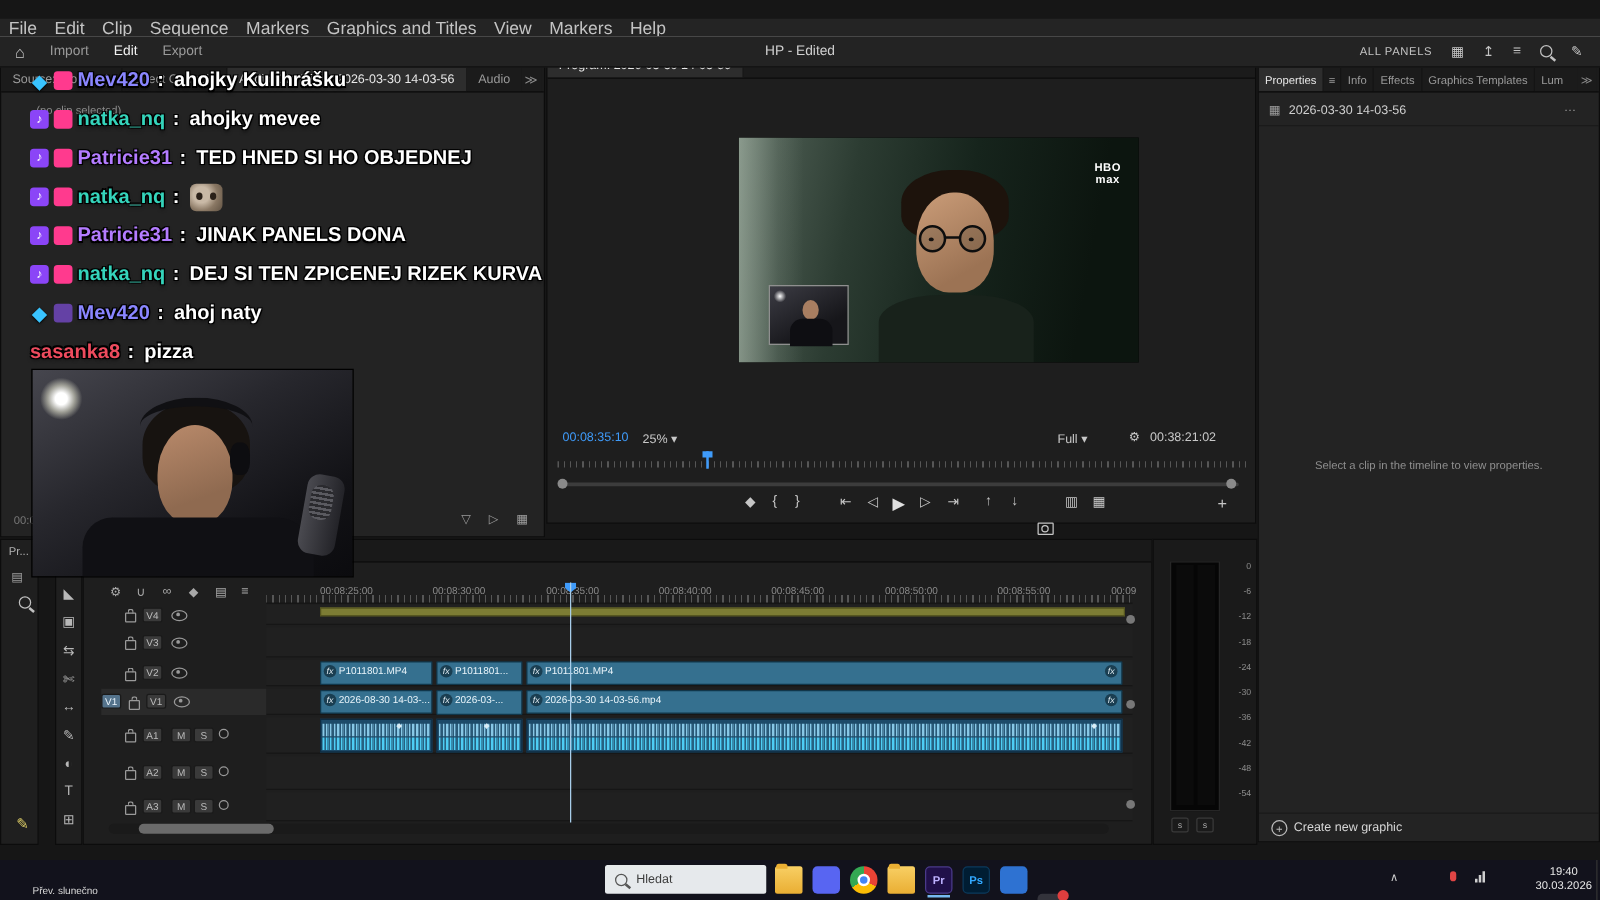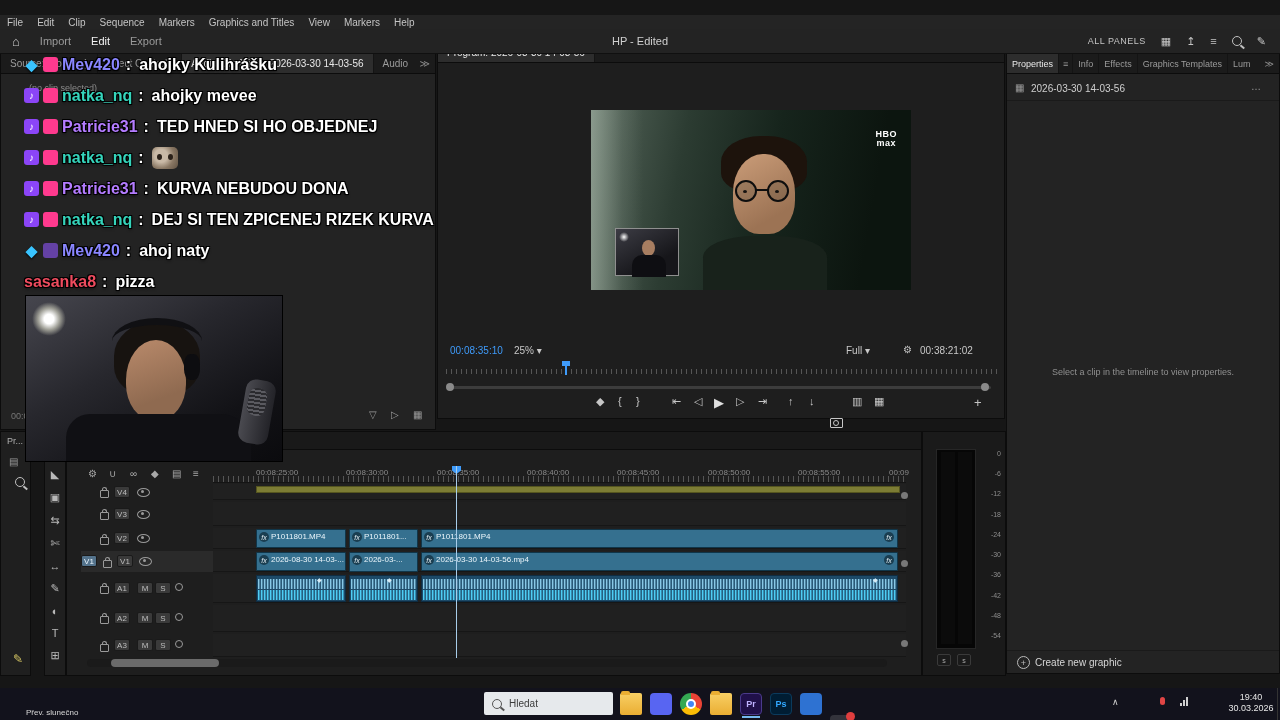--- a/index.html
+++ b/index.html
@@ -3,21 +3,21 @@
 <meta charset="utf-8">
 <style>
   html,body{margin:0;padding:0;background:#000}
   .screen{position:relative;width:1280px;height:720px;background:#161616;font-family:"Liberation Sans",sans-serif;color:#c8c8c8;overflow:hidden;font-size:10px}
   .a{position:absolute}
   
   .titlebar{position:absolute;left:0;top:0;width:1280px;height:15px;background:#1d1d1d;display:flex;align-items:center;font-size:9px;color:#b4b4b4;z-index:10}
   .appbadge{width:9px;height:9px;background:#31226b;color:#b7a6ff;font-size:6px;display:flex;align-items:center;justify-content:center;margin:0 5px 0 4px;border-radius:1px;font-weight:bold}
   .winbtns{margin-left:auto;display:flex;height:15px}
   .wbtn{width:28px;display:flex;align-items:center;justify-content:center;font-size:9px;color:#cfcfcf}
-  .menubar{position:absolute;left:0;top:15px;width:1280px;height:14px;background:#242424;display:flex;align-items:center;font-size:10px;color:#c4c4c4;border-bottom:3px solid #e5e5e5;z-index:10}
+  .menubar{position:absolute;left:0;top:15px;width:1280px;height:14px;background:#242424;display:flex;align-items:center;font-size:14px;color:#c4c4c4;border-bottom:3px solid #e5e5e5;z-index:10}
   .menuitem{padding:0 7px}
   .wsbar{position:absolute;left:0;top:29px;width:1280px;height:24px;background:#232323;border-bottom:1px solid #101010;display:flex;align-items:center;font-size:11px;z-index:10}
   .home{font-size:13px;color:#c8c8c8;padding:0 10px 0 12px}
   .wstab{padding:0 10px;color:#9a9a9a}
   .wstab.active{color:#f2f2f2}
   .doctitle{position:absolute;left:50%;transform:translateX(-50%);color:#d0d0d0}
   .wsright{margin-left:auto;display:flex;align-items:center;gap:15px;padding-right:14px}
   .allpanels{font-size:9px;letter-spacing:.5px;color:#c4c4c4}
   .wsicon{font-size:11px;color:#c4c4c4}
   .mag{width:8px;height:8px;border:1.5px solid #c0c0c0;border-radius:50%;display:inline-block;position:relative}
@@ -471,21 +471,21 @@
       <span class="cbadge b-pink"></span>
       <span class="cname" style="color: rgb(53, 212, 187);">natka_nq</span>
       <span class="csep">:</span>
       <span class="emote"></span>
     </div>
     <div class="cmsg">
       <span class="cbadge b-music">♪</span>
       <span class="cbadge b-pink"></span>
       <span class="cname" style="color: rgb(180, 124, 255);">Patricie31</span>
       <span class="csep">:</span>
-      <span>KURVA NEBUDOU DONA</span>
+      <span>JINAK PANELS DONA</span>
     </div>
     <div class="cmsg">
       <span class="cbadge b-music">♪</span>
       <span class="cbadge b-pink"></span>
       <span class="cname" style="color: rgb(53, 212, 187);">natka_nq</span>
       <span class="csep">:</span>
       <span>DEJ SI TEN ZPICENEJ RIZEK KURVA</span>
     </div>
     <div class="cmsg">
       <span class="cbadge b-diamond">◆</span>

